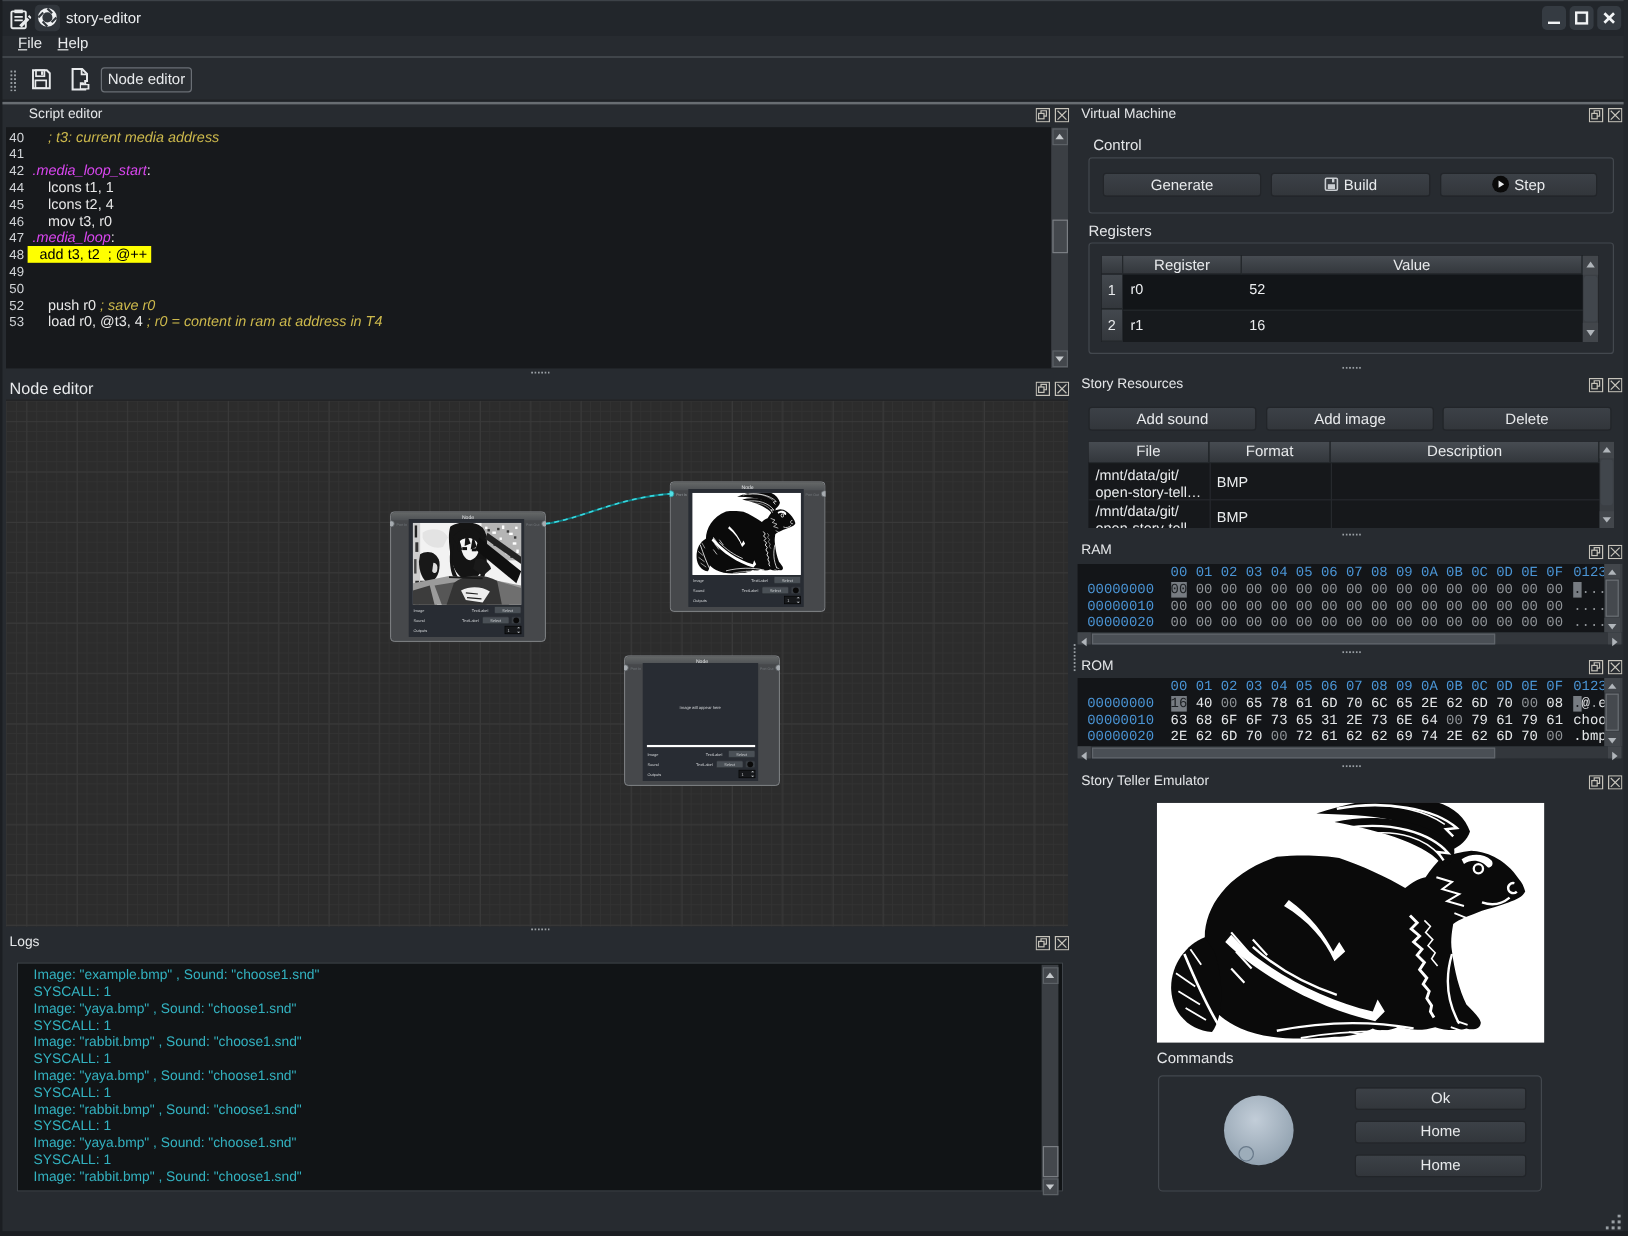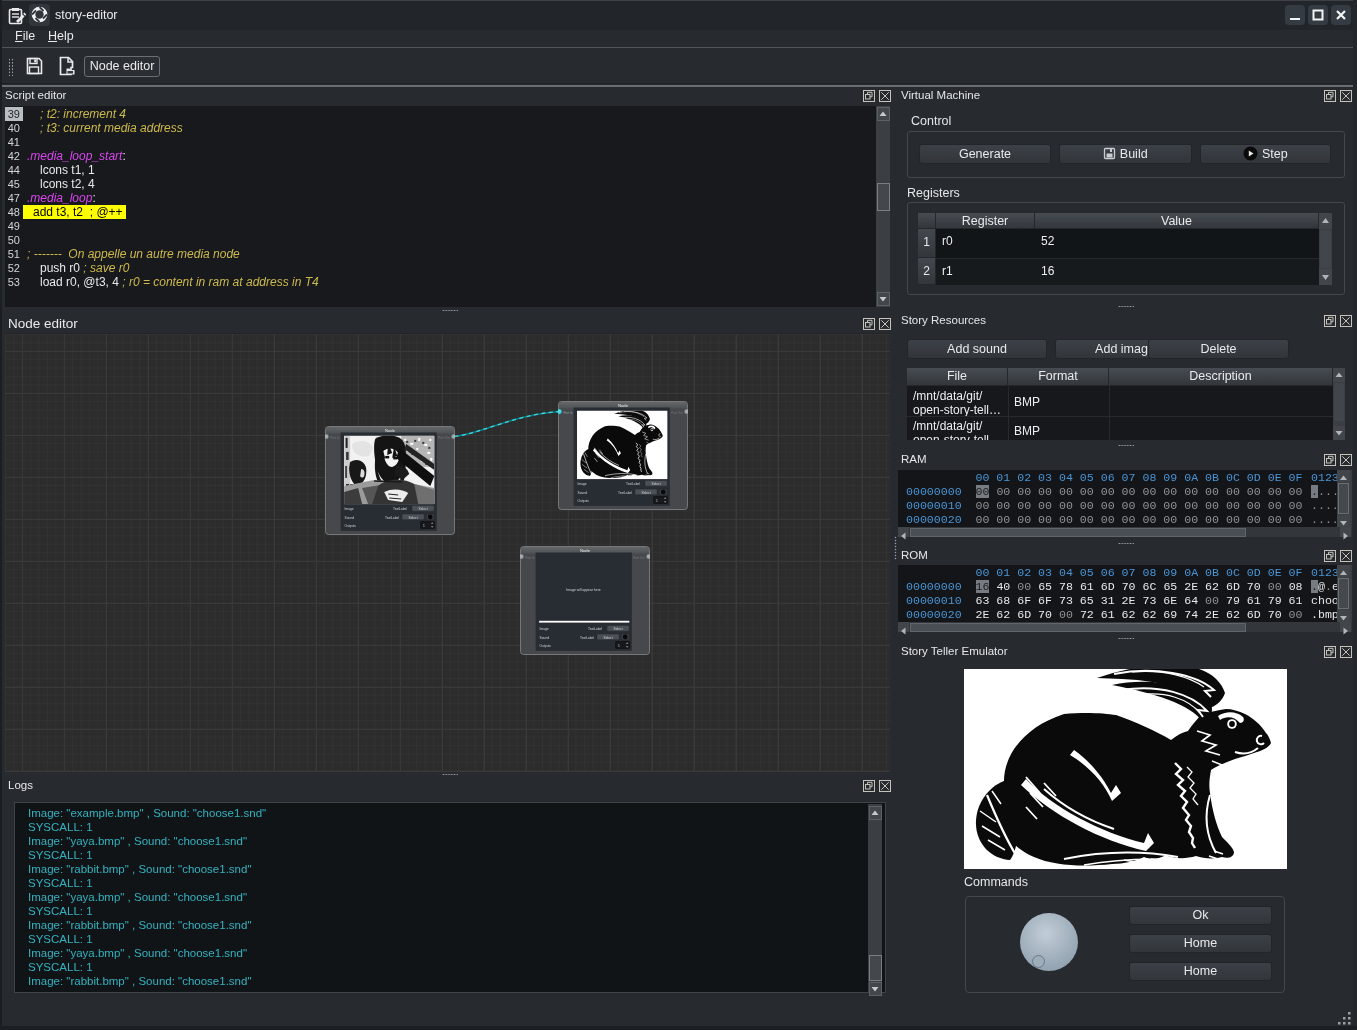--- a/index.html
+++ b/index.html
@@ -96,46 +96,45 @@
   <path d="M3.5,1.5 h8 l4,4 v6 h-1.5 v7 h-10.5 z" fill="none" stroke="#e8eaec" stroke-width="1.7"></path>
   <path d="M11,1.5 v4.5 h4.5" fill="none" stroke="#e8eaec" stroke-width="1.5"></path>
   <path d="M9.5,12.5 h3 l1,1.5 h4 v4.5 h-8 z" fill="#e8eaec"></path>
   <rect x="10.5" y="15" width="5.5" height="2.5" fill="#32373c"></rect>
 </svg>
 <div class="abs" style="left:84px;top:56px;width:76px;height:21px;background:#2b2f34;border:1px solid #6a6f75;border-radius:3px;font-size:12.5px;text-align:center;line-height:19px;">Node editor</div>
 
 <div class="abs" style="left:0;top:83px;width:1357px;height:1px;background:#1e2125;"></div>
 <div class="abs" style="left:0;top:84.5px;width:1357px;height:2px;background:#686d72;"></div>
 
-<div class="abs ttl" style="left:5px;top:89px;">Script editor</div>
+<div class="abs ttl" style="left:24px;top:89px;">Script editor</div>
 <div class="abs dockicons" style="left:863px;top:90px;">
   <svg width="28" height="12" viewBox="0 0 28 12">
     <g stroke="#c6c3ba" fill="none" stroke-width="1">
       <rect x="0.5" y="0.5" width="11" height="11"></rect>
       <rect x="2.5" y="4.5" width="4.5" height="4.5"></rect>
       <path d="M4.5,4.5 v-2.2 h4.5 v4.5 h-2.2"></path>
       <rect x="16.5" y="0.5" width="11" height="11"></rect>
       <path d="M18.3,2.3 l7.4,7.4 m0,-7.4 l-7.4,7.4"></path>
     </g>
   </svg>
 </div>
 <div class="abs" style="left:5px;top:106px;width:885px;height:201px;background:#17191c;overflow:hidden;">
 
   <div id="codearea" style="position:absolute;left:0;top:1px;width:860px;font-size:12px;line-height:14px;">
-<div class="cl"><span class="ln hln">39</span><span class="ind"></span><span class="cm">; t2: increment 4</span></div>
 <div class="cl"><span class="ln">40</span><span class="ind"></span><span class="cm">; t3: current media address</span></div>
 <div class="cl"><span class="ln">41</span></div>
 <div class="cl"><span class="ln">42</span><span class="lbl">.media_loop_start</span><span class="co">:</span></div>
 <div class="cl"><span class="ln">44</span><span class="ind"></span><span class="co">lcons t1, 1</span></div>
 <div class="cl"><span class="ln">45</span><span class="ind"></span><span class="co">lcons t2, 4</span></div>
+<div class="cl"><span class="ln">46</span><span class="ind"></span><span class="co">mov t3, r0</span></div>
 <div class="cl"><span class="ln">47</span><span class="lbl">.media_loop</span><span class="co">:</span></div>
 <div class="cl"><span class="ln">48</span><span class="hlc">&nbsp;&nbsp;&nbsp;add t3, t2&nbsp;&nbsp;; @++&nbsp;</span></div>
 <div class="cl"><span class="ln">49</span></div>
 <div class="cl"><span class="ln">50</span></div>
-<div class="cl"><span class="ln">51</span><span class="cm" style="margin-left:4px">; -------&nbsp;&nbsp;On appelle un autre media node</span></div>
 <div class="cl"><span class="ln">52</span><span class="ind"></span><span class="co">push r0 </span><span class="cm">; save r0</span></div>
 <div class="cl"><span class="ln">53</span><span class="ind"></span><span class="co">load r0, @t3, 4 </span><span class="cm">; r0 = content in ram at address in T4</span></div>
   </div>
 
   <div class="abs" style="left:871px;top:0;width:14px;height:201px;background:#3b3f44;"></div>
   <div class="abs" style="left:871.5px;top:1px;width:13px;height:14px;background:#43474c;border:1px solid #5c6166;"></div>
   <svg class="abs" style="left:871px;top:1px" width="14" height="14">
       <path d="M3.5,9 L7,4.5 L10.5,9 Z" fill="#c6cacd"></path>
     </svg>
   <div class="abs" style="left:871.5px;top:77px;width:13px;height:28px;background:#44484d;border:1px solid #7a7e83;"></div>
@@ -495,21 +494,21 @@
         <rect x="0.5" y="0.5" width="11" height="11"></rect>
         <rect x="2.5" y="4.5" width="4.5" height="4.5"></rect>
         <path d="M4.5,4.5 v-2.2 h4.5 v4.5 h-2.2"></path>
         <rect x="16.5" y="0.5" width="11" height="11"></rect>
         <path d="M18.3,2.3 l7.4,7.4 m0,-7.4 l-7.4,7.4"></path>
       </g>
     </svg>
   </div>
   <div class="btn" style="left:907px;top:339px;width:140px;">Add sound</div>
   <div class="btn" style="left:1055px;top:339px;width:140px;">Add image</div>
-  <div class="btn" style="left:1148px;top:339px;width:141px;">Delete</div>
+  <div class="btn" style="left:1202px;top:339px;width:141px;">Delete</div>
   <div class="abs" style="left:907px;top:368px;width:438px;height:72px;background:#16181b;overflow:hidden;">
     <div class="abs thead" style="left:0;top:0;width:101px;height:18px;text-align:center;">File</div>
     <div class="abs thead" style="left:101px;top:0;width:101px;height:18px;text-align:center;">Format</div>
     <div class="abs thead" style="left:202px;top:0;width:224px;height:18px;text-align:center;">Description</div>
     <div class="abs cellt" style="left:6px;top:21px;line-height:14px;">/mnt/data/git/<br>open-story-tell…</div>
     <div class="abs cellt" style="left:107px;top:27px;">BMP</div>
     <div class="abs cellt" style="left:6px;top:51px;line-height:14px;">/mnt/data/git/<br>open-story-tell</div>
     <div class="abs cellt" style="left:107px;top:56px;">BMP</div>
     <div class="abs" style="left:101px;top:18px;width:1px;height:54px;background:#26292d;"></div>
     <div class="abs" style="left:202px;top:18px;width:1px;height:54px;background:#26292d;"></div>

